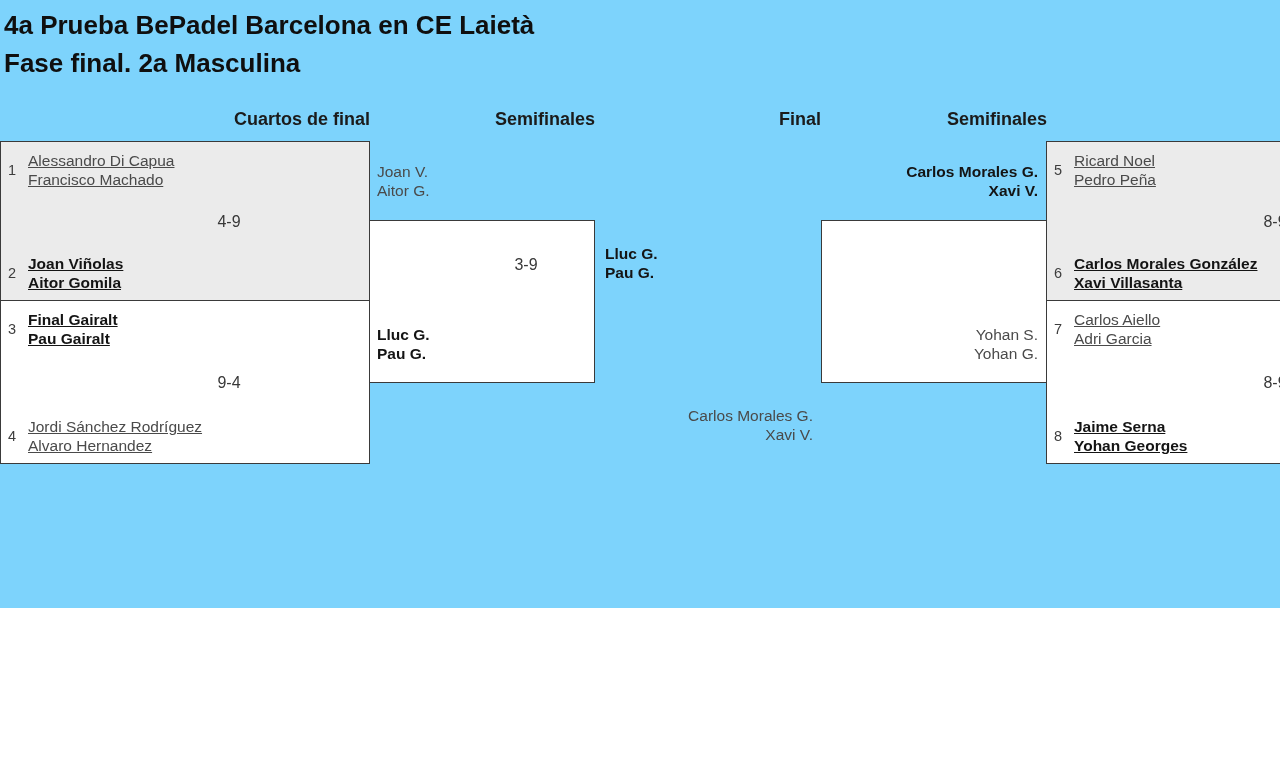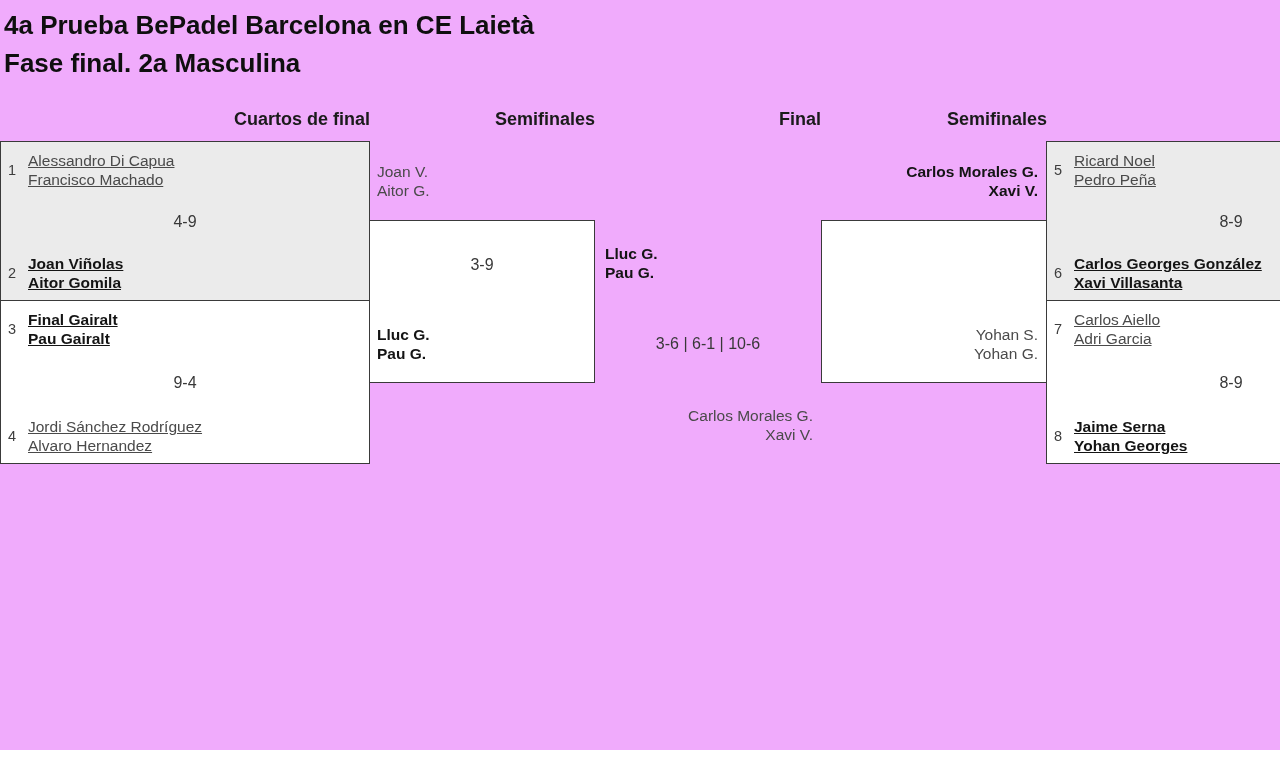--- a/index.html
+++ b/index.html
@@ -1,20 +1,20 @@
 <!DOCTYPE html>
 <html><head>
 <meta charset="utf-8">
 <style>
   html, body { margin: 0; padding: 0; background: #ffffff; }
   .canvas {
     position: relative;
     width: 1280px;
-    height: 750px;
-    background: #f0abfc;
+    height: 608px;
+    background: #7dd3fc;
     overflow: hidden;
     font-family: "Liberation Sans", sans-serif;
     color: #1a1a1a;
   }
   .title-line {
     position: absolute;
     left: 4px;
     font-size: 26px;
     font-weight: 700;
     color: #0f0f0f;
@@ -79,20 +79,21 @@
 
   .score {
     position: absolute;
     left: 0;
     width: 100%;
     text-align: center;
     font-size: 16px;
     line-height: 19px;
     color: #383838;
     white-space: nowrap;
+    padding-left: 44px;
   }
   .qf-score { top: 50%; transform: translateY(-50%); }
   .sf-score { top: 34px; }
 
   .slot {
     position: absolute;
     font-size: 15.5px;
     line-height: 19px;
     color: #4a4a4a;
     white-space: nowrap;
@@ -177,21 +178,20 @@
     <div class="in-box-slot left-align bold">
       <div>Lluc G.</div>
       <div>Pau G.</div>
     </div>
   </div>
 
   <div id="final-team-left" class="slot bold">
     <div>Lluc G.</div>
     <div>Pau G.</div>
   </div>
-  <div id="final-score">3-6 | 6-1 | 10-6</div>
   <div id="final-team-right" class="slot right">
     <div>Carlos Morales G.</div>
     <div>Xavi V.</div>
   </div>
 
   <div id="sf-right-entrant" class="slot right bold">
     <div>Carlos Morales G.</div>
     <div>Xavi V.</div>
   </div>
 
@@ -207,21 +207,21 @@
       <div class="seed">5</div>
       <div class="names">
         <div>Ricard Noel</div>
         <div>Pedro Peña</div>
       </div>
     </div>
     <div class="score qf-score">8-9</div>
     <div class="team bottom winner">
       <div class="seed">6</div>
       <div class="names">
-        <div>Carlos Georges González</div>
+        <div>Carlos Morales González</div>
         <div>Xavi Villasanta</div>
       </div>
     </div>
   </div>
 
   <div id="qf-7-8" class="match">
     <div class="team top">
       <div class="seed">7</div>
       <div class="names">
         <div>Carlos Aiello</div>

